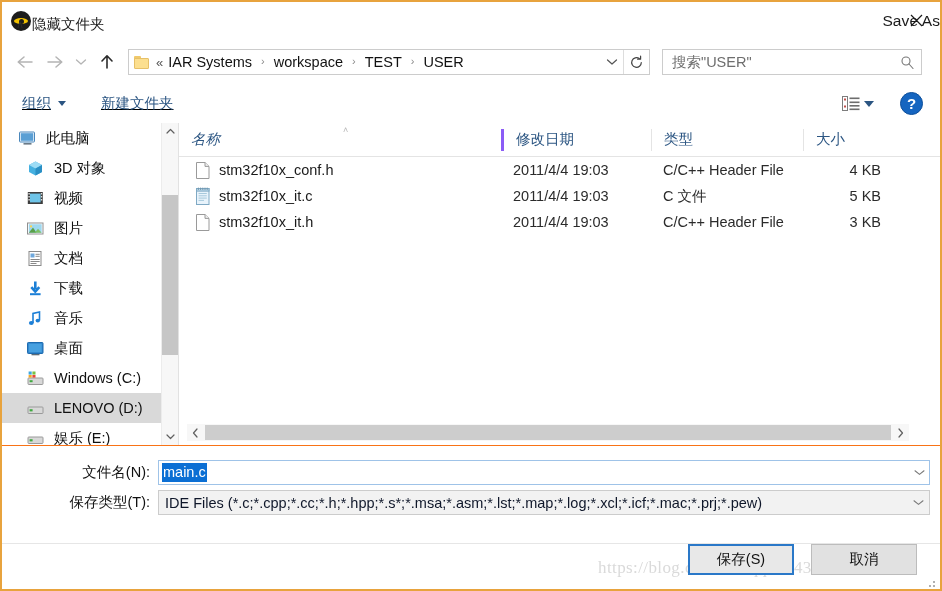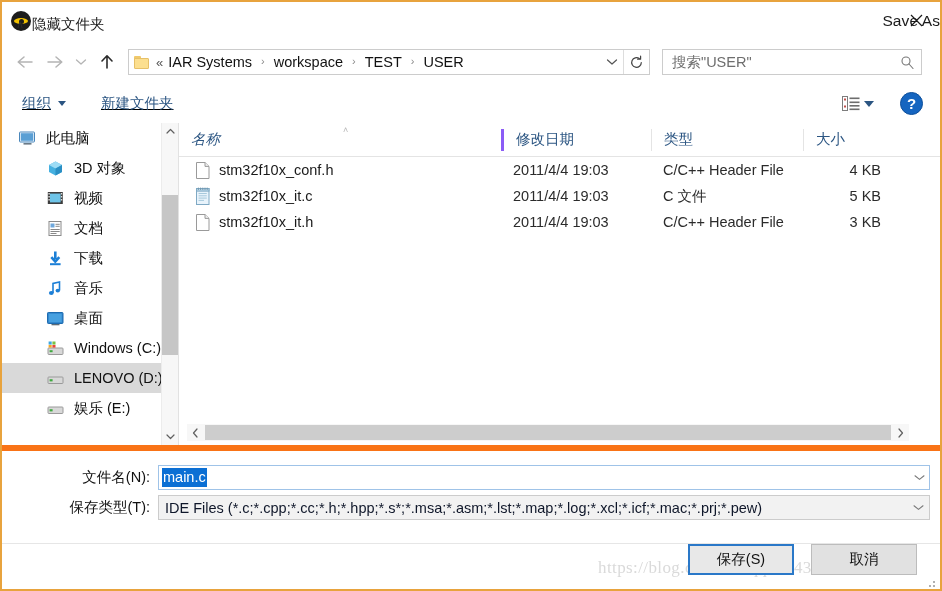--- a/index.html
+++ b/index.html
@@ -241,21 +241,21 @@
     height: 322px;
     background: #ffffff;
     position: relative;
     overflow: hidden;
     flex: 0 0 auto;
   }
   .side-item {
     height: 30px;
     display: flex;
     align-items: center;
-    padding-left: 44px;
+    padding-left: 24px;
     font-size: 14.5px;
     color: #111111;
     white-space: nowrap;
     box-sizing: border-box;
   }
   .side-item.root { padding-left: 16px; }
   .side-item.selected { background: #d9d9d9; }
   .side-ico {
     width: 19px; height: 17px;
     margin-right: 9px;
@@ -355,21 +355,21 @@
     background: #cdcdcd;
     margin: 0 1px;
   }
 
   
   .formarea {
     position: absolute;
     left: 0; top: 443px;
     width: 938px; height: 98px;
     background: #ffffff;
-    border-top: 6px solid #f97316;
+    border-top: 1px solid #f97316;
   }
   .formrow {
     position: absolute;
     display: flex;
     align-items: center;
   }
   .formrow.r1 { left: 0; top: 14px; }
   .formrow.r2 { left: 0; top: 44px; }
   .form-label {
     width: 156px;
@@ -614,20 +614,30 @@
                 <rect x="1.8" y="2" width="15" height="12" fill="#3d3d3d"></rect>
                 <rect x="4" y="3.6" width="10.6" height="8.8" fill="#6ec4e8"></rect>
                 <rect x="2.4" y="3" width="1.4" height="1.5" fill="#ddd"></rect>
                 <rect x="2.4" y="6" width="1.4" height="1.5" fill="#ddd"></rect>
                 <rect x="2.4" y="9" width="1.4" height="1.5" fill="#ddd"></rect>
                 <rect x="14.8" y="3" width="1.4" height="1.5" fill="#ddd"></rect>
                 <rect x="14.8" y="6" width="1.4" height="1.5" fill="#ddd"></rect>
                 <rect x="14.8" y="9" width="1.4" height="1.5" fill="#ddd"></rect>
               </svg></span>
             <span>视频</span>
+          </div>
+          <div class="side-item">
+            <span class="side-ico"><svg width="19" height="17" viewBox="0 0 19 17">
+                <rect x="1.5" y="3" width="15.5" height="11" fill="#ffffff" stroke="#8f8f8f" stroke-width="1"></rect>
+                <rect x="2.8" y="4.2" width="12.9" height="8.6" fill="#9fd8ef"></rect>
+                <path d="M2.8,12.8 L7,7.5 L10.5,12.8 Z" fill="#5aa04a"></path>
+                <path d="M8.5,12.8 L12,8.8 L15.7,12.8 Z" fill="#7cbf63"></path>
+                <circle cx="5" cy="6.4" r="1.1" fill="#ffd24d"></circle>
+              </svg></span>
+            <span>图片</span>
           </div>
           <div class="side-item">
             <span class="side-ico"><svg width="19" height="17" viewBox="0 0 19 17">
                 <rect x="3" y="1.5" width="12" height="14" fill="#ffffff" stroke="#8a8a8a" stroke-width="1"></rect>
                 <rect x="4.5" y="3.5" width="4" height="4" fill="#6fa8dc"></rect>
                 <rect x="9.5" y="3.8" width="4.2" height="1" fill="#888"></rect>
                 <rect x="9.5" y="5.8" width="4.2" height="1" fill="#888"></rect>
                 <rect x="4.5" y="9" width="9.2" height="1" fill="#888"></rect>
                 <rect x="4.5" y="11" width="9.2" height="1" fill="#888"></rect>
                 <rect x="4.5" y="13" width="6" height="1" fill="#888"></rect>

